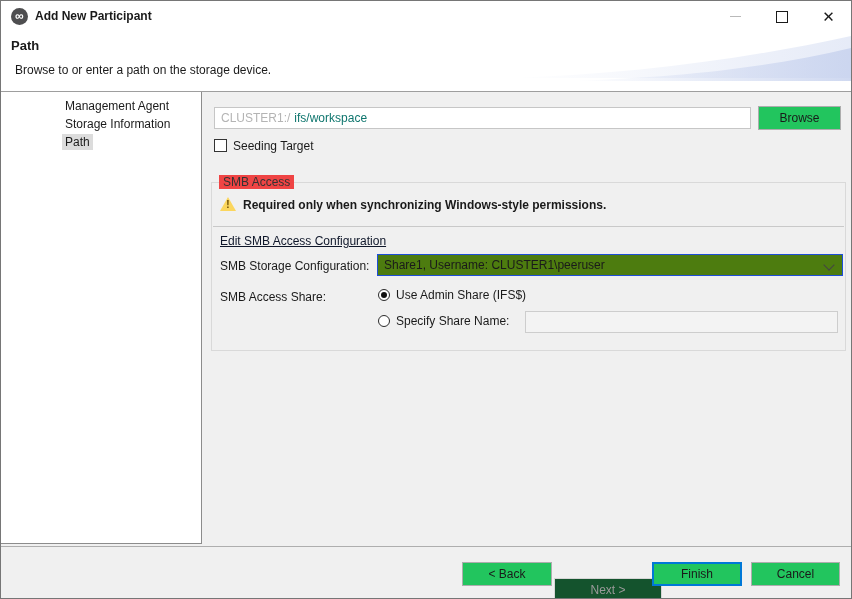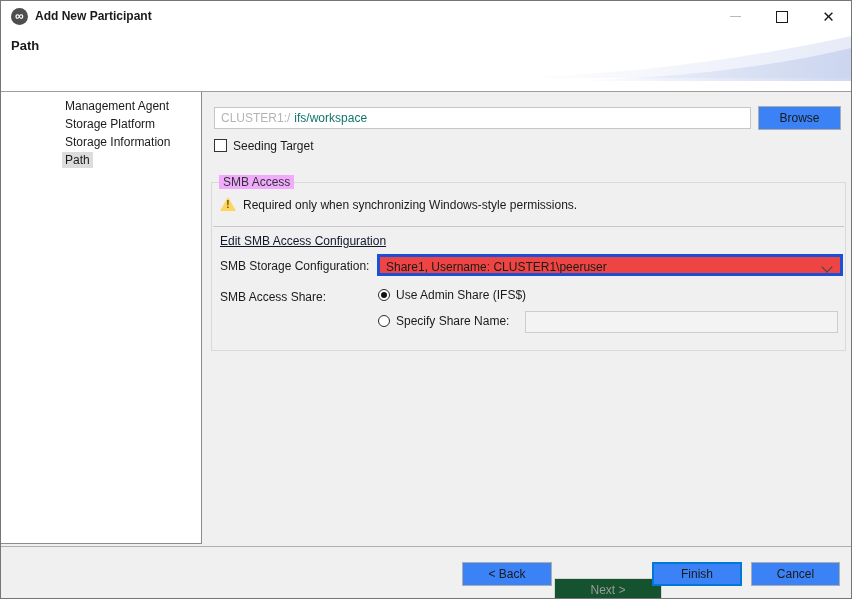--- a/index.html
+++ b/index.html
@@ -28,41 +28,41 @@
   .sidebar{position:absolute;left:0;top:91px;width:201px;height:452px;background:#ffffff;
     border-right:1px solid #8c8c8c;border-bottom:1px solid #8c8c8c;box-sizing:border-box;padding-top:5px;}
   .side-item{padding:1px 0 1px 23px;line-height:16px;cursor:default;}
   .side-item span{display:inline-block;padding:0 3px;margin-left:38px;}
   .side-item.selected span{background:#dcdcdc;}
   
   .path-input{position:absolute;left:213px;top:106px;width:537px;height:22px;box-sizing:border-box;
     background:#ffffff;border:1px solid #c6c6c6;line-height:20px;padding-left:6px;white-space:nowrap;overflow:hidden;}
   .path-prefix{color:#b4b4b4;}
   .path-value{color:#0f766e;margin-left:4px;}
-  .btn{box-sizing:border-box;background:#3b82f6;border:1px solid #adadad;text-align:center;
+  .btn{box-sizing:border-box;background:#22c55e;border:1px solid #adadad;text-align:center;
     font-family:"Liberation Sans",sans-serif;font-size:12px;color:#1a1a1a;padding:0;cursor:default;}
   .browse-btn{position:absolute;left:757px;top:105px;width:83px;height:24px;line-height:22px;}
   .check-row{position:absolute;left:213px;top:138px;height:15px;line-height:15px;}
   .checkbox{display:inline-block;width:13px;height:13px;box-sizing:border-box;background:#fff;
     border:1px solid #333;vertical-align:-2px;margin-right:6px;}
   
   .groupbox{position:absolute;left:210px;top:181px;width:635px;height:169px;box-sizing:border-box;
     border:1px solid #d9d9d9;}
-  .group-label{position:absolute;left:7px;top:-8px;background:#f0abfc;padding:0 4px;color:#333;}
+  .group-label{position:absolute;left:7px;top:-8px;background:#ef4444;padding:0 4px;color:#333;}
   .warn-icon{position:absolute;left:8px;top:14px;width:0;height:0;
     border-left:8px solid transparent;border-right:8px solid transparent;border-bottom:14px solid #fbd65e;}
   .warn-icon:before{content:"";position:absolute;left:-9px;top:-1px;width:0;height:0;
     border-left:9px solid transparent;border-right:9px solid transparent;border-bottom:16px solid #e7a614;z-index:-1;}
   .warn-bang{position:absolute;left:6px;top:14px;width:20px;text-align:center;font-size:10px;font-weight:bold;color:#6b4b00;line-height:16px;}
-  .warn-text{position:absolute;left:31px;top:15px;font-weight:normal;}
+  .warn-text{position:absolute;left:31px;top:15px;font-weight:bold;}
   .group-sep{position:absolute;left:1px;right:1px;top:43px;height:1px;background:#c9c9c9;}
   .smb-link{position:absolute;left:8px;top:51px;color:#0f172a;text-decoration:underline;cursor:pointer;}
   .cfg-label{position:absolute;left:8px;top:76px;}
   .combo{position:absolute;left:165px;top:71px;width:466px;height:22px;box-sizing:border-box;
-    background:#ef4444;border:3px solid #1d4ed8;line-height:20px;padding-left:6px;white-space:nowrap;overflow:hidden;}
+    background:#4d7c0f;border:1px solid #1d4ed8;line-height:20px;padding-left:6px;white-space:nowrap;overflow:hidden;}
   .combo-chevron{position:absolute;right:9px;top:6px;width:7px;height:7px;
     border-right:1px solid #444;border-bottom:1px solid #444;transform:rotate(45deg);}
   .share-label{position:absolute;left:8px;top:107px;}
   .radio-row1{position:absolute;left:166px;top:105px;height:15px;line-height:15px;text-align:center;}
   .radio-row2{position:absolute;left:166px;top:131px;height:15px;line-height:15px;}
   .radio{display:inline-block;position:relative;width:12px;height:12px;box-sizing:border-box;
     border:1px solid #2b2b2b;border-radius:50%;background:#fff;vertical-align:-2px;margin-right:6px;}
   .radio.on:after{content:"";position:absolute;left:2px;top:2px;width:6px;height:6px;border-radius:50%;background:#111;}
   .specify-input{position:absolute;left:313px;top:128px;width:313px;height:22px;box-sizing:border-box;
     background:#f3f3f3;border:1px solid #cdcdcd;}
@@ -92,25 +92,25 @@
       <defs>
         <linearGradient id="g1" x1="0" y1="0" x2="1" y2="0">
           <stop offset="0" stop-color="#c7d2ee" stop-opacity="0"></stop>
           <stop offset="1" stop-color="#c7d2ee"></stop>
         </linearGradient>
       </defs>
       <path d="M340,4 C230,28 120,42 0,46 L340,46 Z" fill="url(#g1)" opacity="0.45"></path>
       <path d="M340,16 C255,36 170,45 60,49 L340,49 Z" fill="url(#g1)" opacity="0.85"></path>
     </svg>
     <div class="header-title">Path</div>
+    <div class="header-sub">Browse to or enter a path on the storage device.</div>
   </div>
 
   <div class="sidebar">
     <div class="side-item"><span>Management Agent</span></div>
-    <div class="side-item"><span>Storage Platform</span></div>
     <div class="side-item"><span>Storage Information</span></div>
     <div class="side-item selected"><span>Path</span></div>
   </div>
 
   <div class="path-input">
     <span class="path-prefix">CLUSTER1:/</span><span class="path-value">ifs/workspace</span>
   </div>
   <button class="btn browse-btn">Browse</button>
 
   <div class="check-row">

